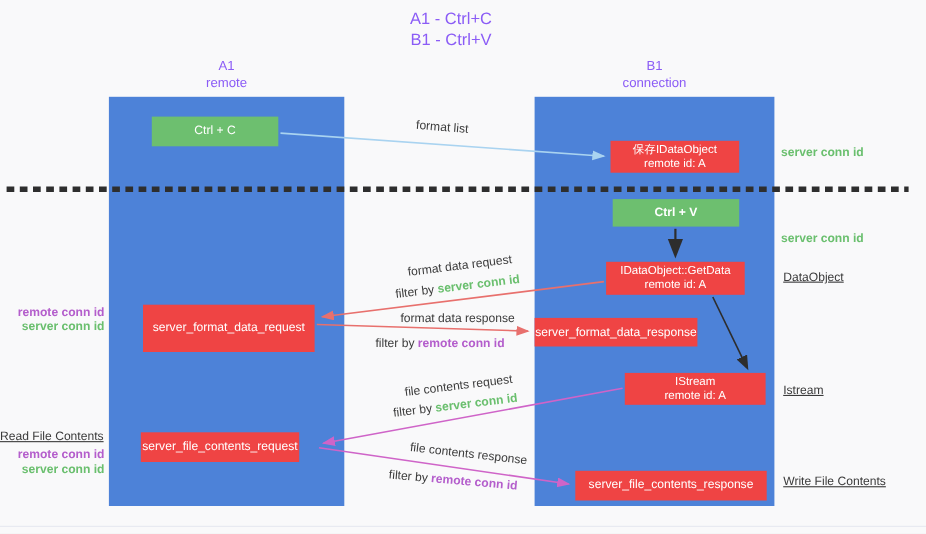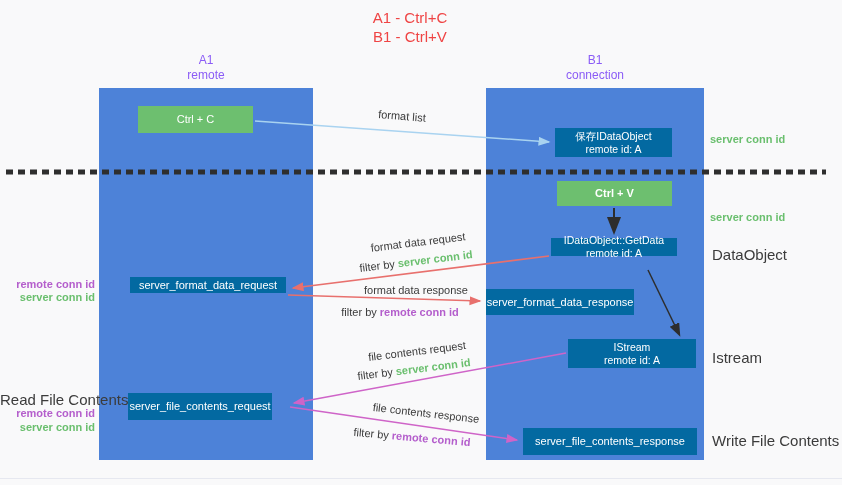--- a/index.html
+++ b/index.html
@@ -4,31 +4,31 @@
 <style>
   html,body{margin:0;padding:0;}
   body{font-family:"Liberation Sans","DejaVu Sans",sans-serif;background:#e9e9e9;}
   .canvas{position:relative;width:842px;height:485px;background:#f9f9fa;overflow:hidden;}
   .lane{position:absolute;top:88px;height:372px;background:#4d82d8;z-index:1;}
   .lane-a{left:99px;width:214px;}
   .lane-b{left:486px;width:218px;}
   .arrows{position:absolute;left:0;top:0;width:842px;height:485px;z-index:2;}
   .box{position:absolute;display:flex;flex-direction:column;align-items:center;justify-content:center;
        color:#ffffff;text-align:center;z-index:3;font-size:11px;line-height:13px;}
-  .box.orange{background:#0369a1;}
+  .box.orange{background:#ef4444;}
   .box.green{background:#6dbf6f;}
-  .title{position:absolute;left:280px;top:8px;width:260px;text-align:center;color:#ef4444;
+  .title{position:absolute;left:280px;top:8px;width:260px;text-align:center;color:#8b5cf6;
          font-size:15px;line-height:19px;z-index:4;}
   .lane-header{position:absolute;top:53px;text-align:center;color:#8b5cf6;font-size:12px;line-height:15px;z-index:4;}
   .lane-header.a{left:99px;width:214px;}
   .lane-header.b{left:486px;width:218px;}
   .elabel{position:absolute;white-space:nowrap;color:#3b3b3b;font-size:11px;z-index:4;
           transform-origin:center;}
   .ann{position:absolute;white-space:nowrap;font-size:11px;z-index:4;}
-  .ann.block{color:#3b3b3b;font-size:15px;}
+  .ann.block{color:#3b3b3b;font-size:11px;text-decoration:underline;}
   .green-t{color:#6abf6e;font-weight:700;}
   .purple-t{color:#b45ecc;font-weight:700;}
   .left-ann{left:0;width:95px;text-align:right;}
   .bottom-divider{position:absolute;left:0;top:478px;width:842px;height:1px;background:#e6e8f0;z-index:1;}
 </style>
 </head>
 <body>
 
 <div class="canvas">
 
@@ -80,26 +80,26 @@
 
   <div class="box orange" style="left:555px;top:128px;width:117px;height:29px;font-size:10.5px;">
     <div>保存IDataObject</div>
     <div>remote id: A</div>
   </div>
 
   <div class="box green" style="left:557px;top:181px;width:115px;height:25px;font-weight:bold;">
     <div>Ctrl + V</div>
   </div>
 
-  <div class="box orange" style="left:551px;top:238px;width:126px;height:18px;font-size:10.5px;">
+  <div class="box orange" style="left:551px;top:238px;width:126px;height:30px;font-size:10.5px;">
     <div>IDataObject::GetData</div>
     <div>remote id: A</div>
   </div>
 
-  <div class="box orange" style="left:130px;top:277px;width:156px;height:16px;">
+  <div class="box orange" style="left:130px;top:277px;width:156px;height:43px;">
     <div>server_format_data_request</div>
   </div>
 
   <div class="box orange" style="left:486px;top:289px;width:148px;height:26px;">
     <div>server_format_data_response</div>
   </div>
 
   <div class="box orange" style="left:568px;top:339px;width:128px;height:29px;font-size:10.5px;">
     <div>IStream</div>
     <div>remote id: A</div>

